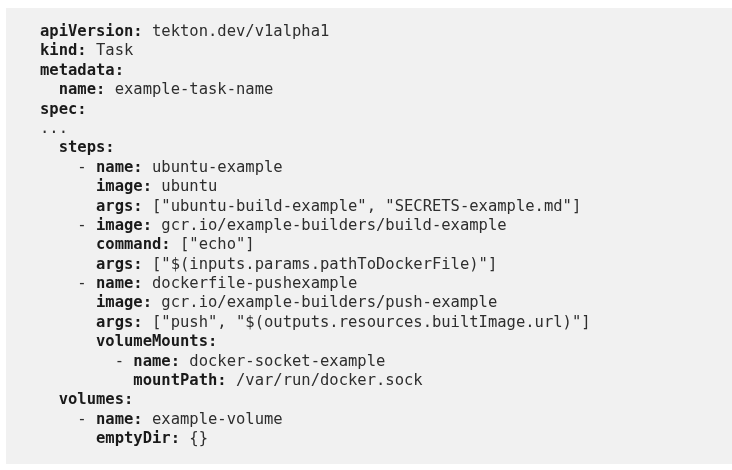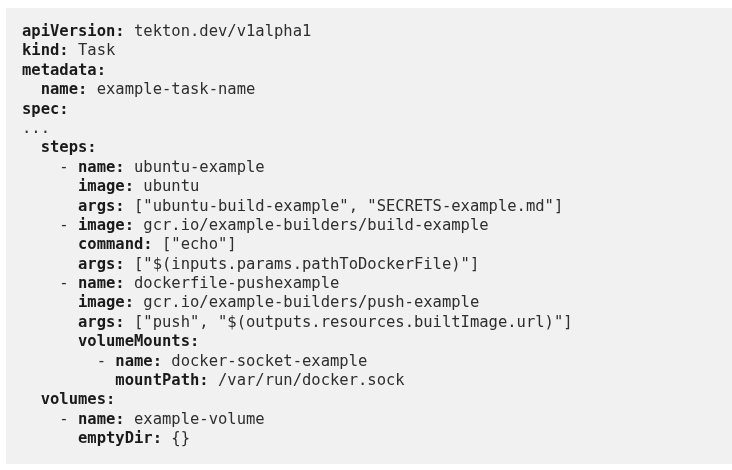--- a/index.html
+++ b/index.html
@@ -19,21 +19,21 @@
   .code-panel {
     position: absolute;
     top: 8px;
     left: 6px;
     right: 0;
     bottom: 6px;
     background: var(--panel-bg, #f1f1f1);
     overflow: hidden;
   }
   .code-block {
-    padding: 14px 16px;
+    padding: 14px 34px;
     font-size: 15.5px;
     line-height: 19.4px;
     white-space: pre;
     color: var(--text-color, #2e2e2e);
   }
   .code-line {
     height: 19.4px;
     white-space: pre;
   }
   .tok-key {

